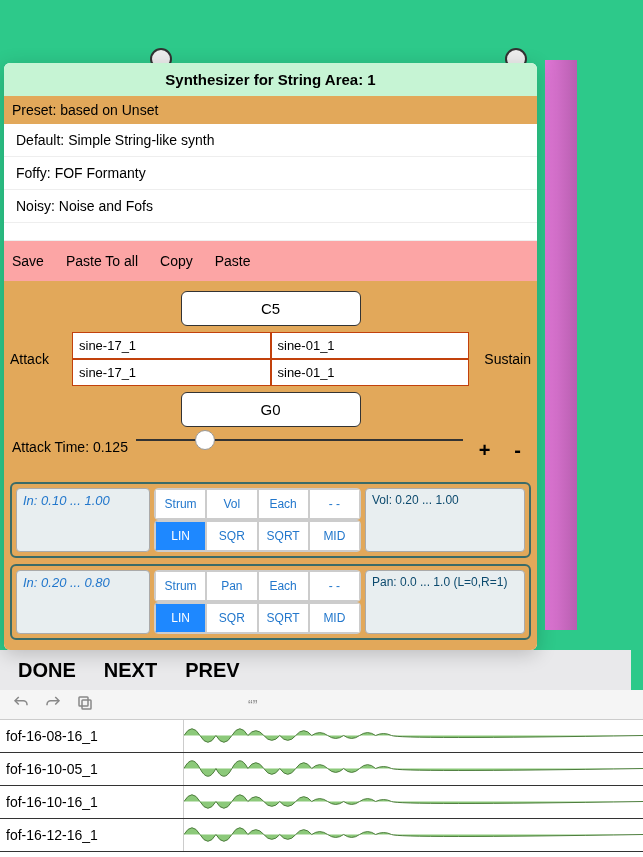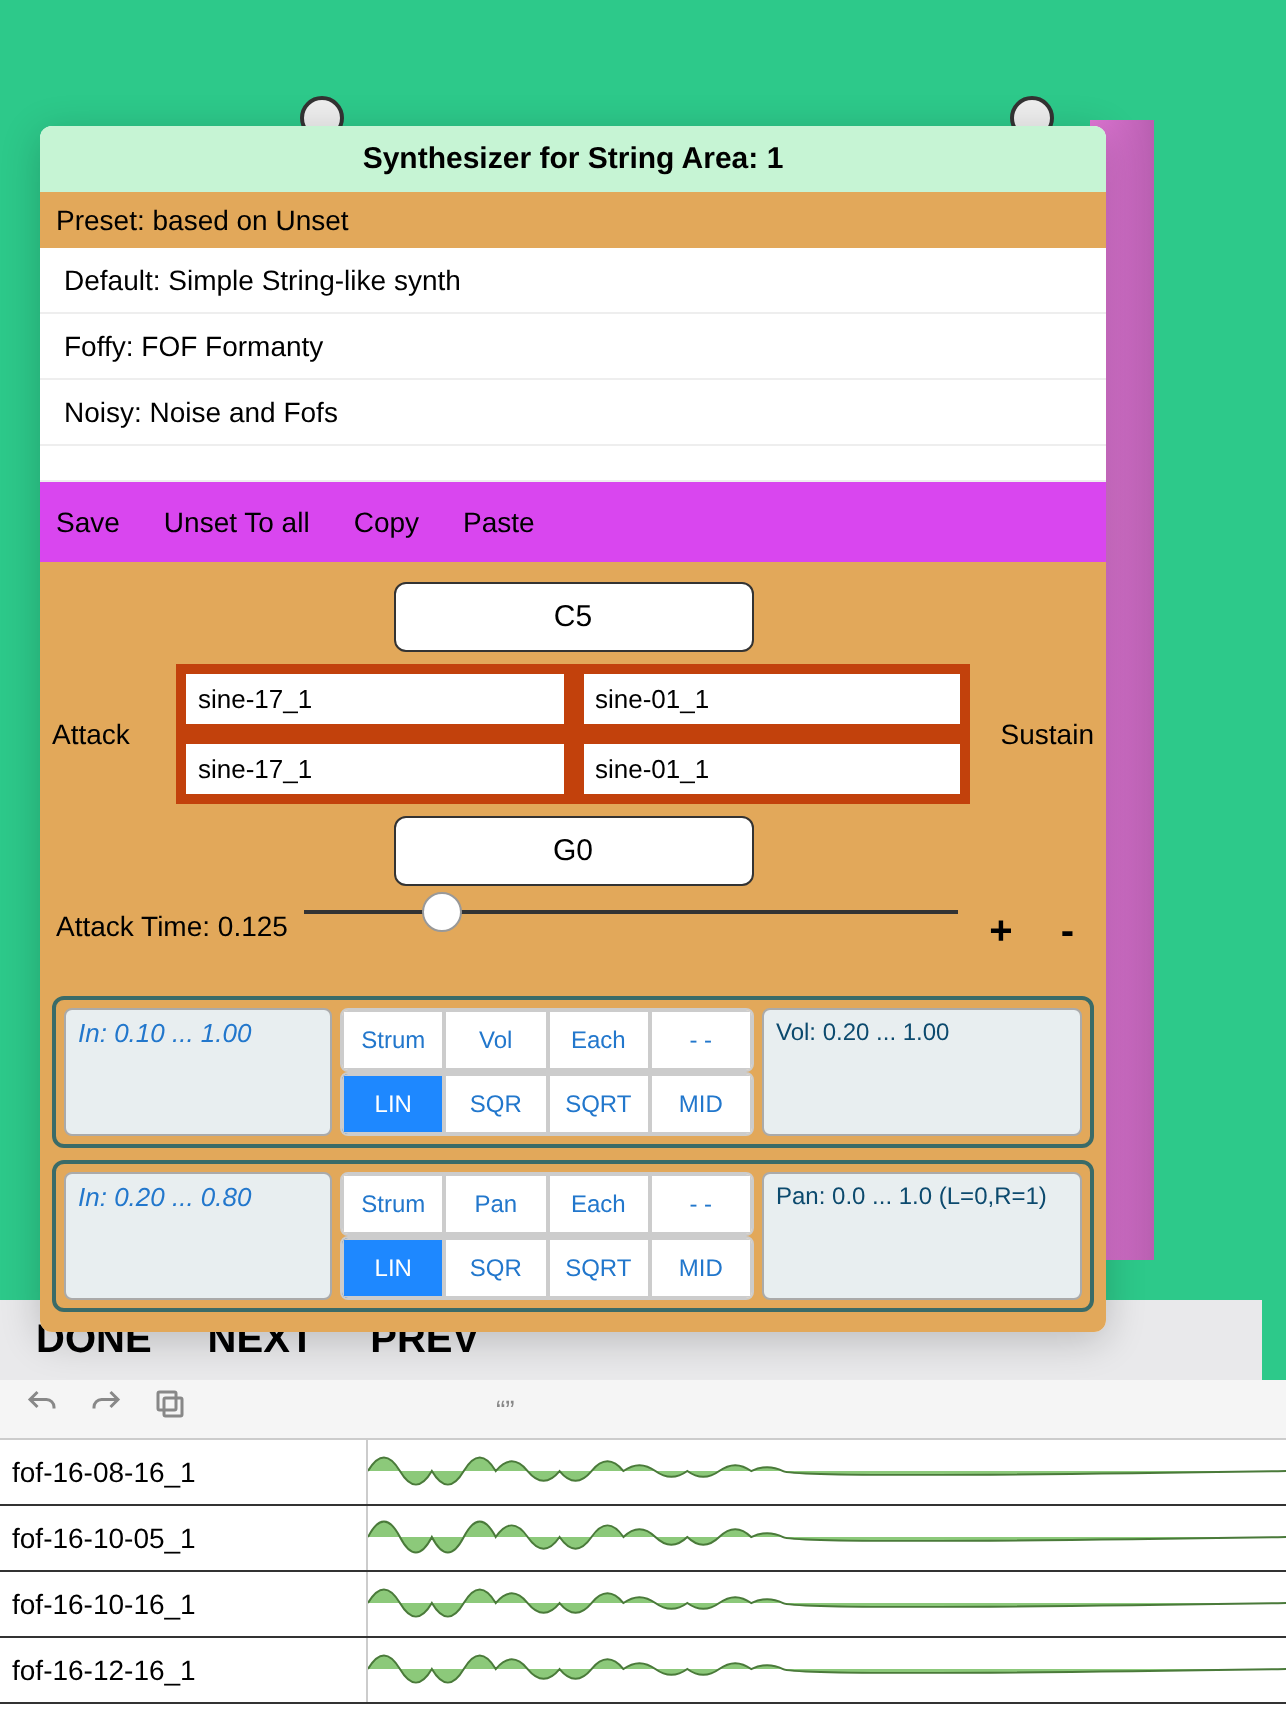--- a/index.html
+++ b/index.html
@@ -2,35 +2,35 @@
 <html><head>
 <meta charset="utf-8">
 <style>
 * { box-sizing: border-box; margin: 0; padding: 0; font-family: -apple-system, Helvetica, Arial, sans-serif; }
 body { width: 643px; height: 857px; background: #2dc98a; overflow: hidden; position: relative; }
 
 
 .handle { position: absolute; width: 22px; height: 22px; border: 2px solid #333; border-radius: 50%; background: #eee; z-index: 5; }
 
 
-.popup { position: absolute; left: 20px; top: 63px; width: 533px; background: #fff; border-radius: 6px; box-shadow: 0 4px 20px rgba(0,0,0,.2); overflow: hidden; z-index: 10; }
+.popup { position: absolute; left: 4px; top: 63px; width: 533px; background: #fff; border-radius: 6px; box-shadow: 0 4px 20px rgba(0,0,0,.2); overflow: hidden; z-index: 10; }
 .popup-header { background: #c6f4d4; padding: 8px; text-align: center; font-weight: 600; font-size: 15px; }
 .preset-bar { background: #e2a85a; padding: 6px 8px; font-size: 14px; }
 .preset-list { background: #fff; }
 .preset-item { padding: 8px 12px; font-size: 14px; border-bottom: 1px solid #eee; }
-.actions-bar { background: #d946ef; padding: 12px 8px; font-size: 14px; display: flex; gap: 22px; }
+.actions-bar { background: #fca5a5; padding: 12px 8px; font-size: 14px; display: flex; gap: 22px; }
 .actions-bar span { cursor: pointer; }
 
 .synth-body { background: #e2a85a; padding: 10px 6px; }
 .note-btn { background: #fff; border: 1px solid #333; border-radius: 6px; width: 180px; margin: 0 auto 6px; text-align: center; padding: 8px; font-size: 15px; display: block; }
 
 .atk-sus-row { display: flex; align-items: center; gap: 6px; margin-bottom: 6px; }
 .atk-sus-row .lbl { font-size: 14px; width: 56px; }
 .atk-sus-row .inputs { flex: 1; display: grid; grid-template-columns: 1fr 1fr; gap: 0; }
-.atk-sus-row input { border: 5px solid #c2410c; padding: 5px 6px; font-size: 13px; background: #fff; width: 100%; }
+.atk-sus-row input { border: 1px solid #c2410c; padding: 5px 6px; font-size: 13px; background: #fff; width: 100%; }
 
 .attack-time-row { display: flex; gap: 8px; padding: 6px 2px; font-size: 14px; }
 .slider-track { flex: 1; height: 2px; background: #333; position: relative; }
 .slider-thumb { position: absolute; top: -9px; left: 18%; width: 20px; height: 20px; background: #fff; border: 1px solid #999; border-radius: 50%; }
 .pm { font-size: 20px; font-weight: bold; padding: 0 8px; cursor: pointer; }
 
 .map-box-wrap { background: #e2a85a; padding: 4px 6px; }
 .map-box { border: 2px solid #3a6b68; border-radius: 6px; padding: 4px; margin-bottom: 6px; display: flex; gap: 4px; align-items: stretch; }
 .range-disp { width: 134px; background: #e8eef0; border: 1px solid #aaa; border-radius: 4px; padding: 4px 6px; font-size: 13px; color: #2277cc; position: relative; font-style: italic; }
 .tab-grid { display: grid; grid-template-columns: repeat(4, 1fr); gap: 0; border: 1px solid #ccc; border-radius: 4px; overflow: hidden; }
@@ -66,21 +66,21 @@
   <div class="popup-header">Synthesizer for String Area: 1</div>
   <div class="preset-bar">Preset: based on Unset</div>
   <div class="preset-list">
     <div class="preset-item">Default: Simple String-like synth</div>
     <div class="preset-item">Foffy: FOF Formanty</div>
     <div class="preset-item">Noisy: Noise and Fofs</div>
     <div class="preset-item" style="height:18px;"></div>
   </div>
   <div class="actions-bar">
     <span>Save</span>
-    <span>Unset To all</span>
+    <span>Paste To all</span>
     <span>Copy</span>
     <span>Paste</span>
   </div>
 
   <div class="synth-body">
     <div class="note-btn">C5</div>
 
     <div class="atk-sus-row">
       <div class="lbl">Attack</div>
       <div class="inputs">

